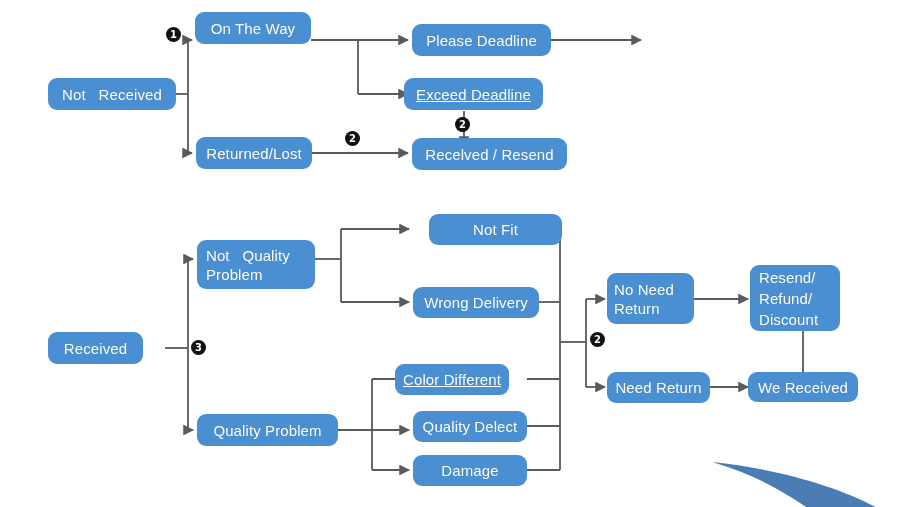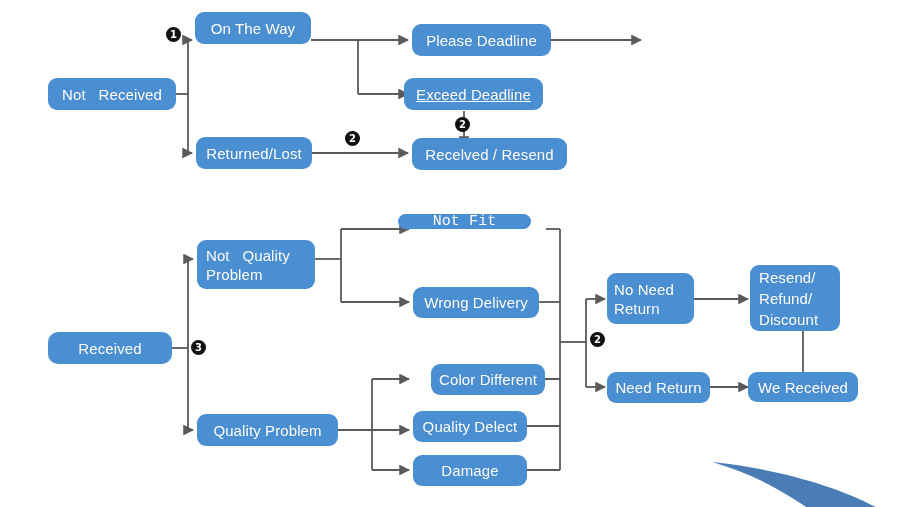--- a/index.html
+++ b/index.html
@@ -151,32 +151,32 @@
 
   <div class="node center" style="left:196px; top:137px; width:116px; height:32px;">Returned/Lost</div>
 
   <div class="node center" style="left:412px; top:24px; width:139px; height:32px;">Please Deadline</div>
 
   <div class="node center" style="left:404px; top:78px; width:139px; height:32px;text-decoration:underline;">Exceed Deadline</div>
 
 
   <div class="node center" style="left:412px; top:138px; width:155px; height:32px;">Recelved / Resend</div>
 
-  <div class="node center" style="left:48px; top:332px; width:124px; height:32px;border-radius:10px;">Received</div>
+  <div class="node center" style="left:48px; top:332px; width:95px; height:32px;">Received</div>
 
   <div class="node left multi" style="left:197px; top:240px; width:118px; height:49px;">Not   Quality
 Problem</div>
 
   <div class="node center" style="left:197px; top:414px; width:141px; height:32px;">Quality Problem</div>
 
-  <div class="node center" style="left:398px; top:214px; width:133px; height:15px;font-family:Liberation Mono, monospace;">Not Fit</div>
+  <div class="node center" style="left:429px; top:214px; width:133px; height:31px;">Not Fit</div>
 
   <div class="node center" style="left:413px; top:287px; width:126px; height:31px;">Wrong Delivery</div>
 
-  <div class="node center" style="left:431px; top:364px; width:114px; height:31px;">Color Different</div>
+  <div class="node center" style="left:395px; top:364px; width:114px; height:31px;text-decoration:underline;">Color Different</div>
 
   <div class="node center" style="left:413px; top:411px; width:114px; height:31px;">Quality Delect</div>
 
   <div class="node center" style="left:413px; top:455px; width:114px; height:31px;">Damage</div>
 
   <div class="node left multi" style="left:607px; top:273px; width:87px; height:51px;padding-left:7px;">No Need
 Return</div>
 
   <div class="node center" style="left:607px; top:372px; width:103px; height:31px;">Need Return</div>
 

